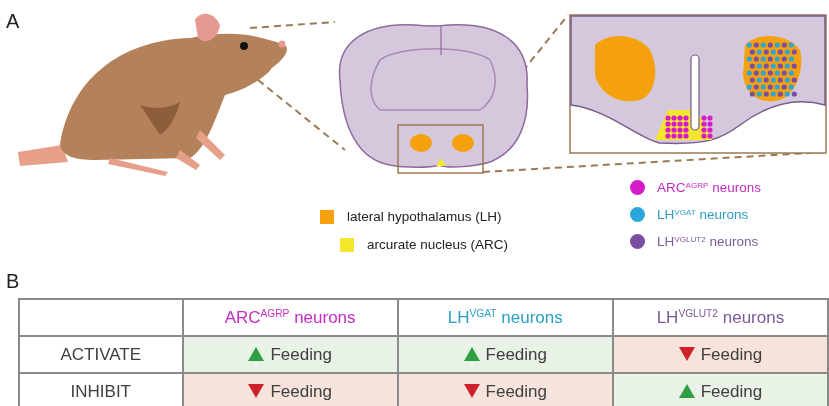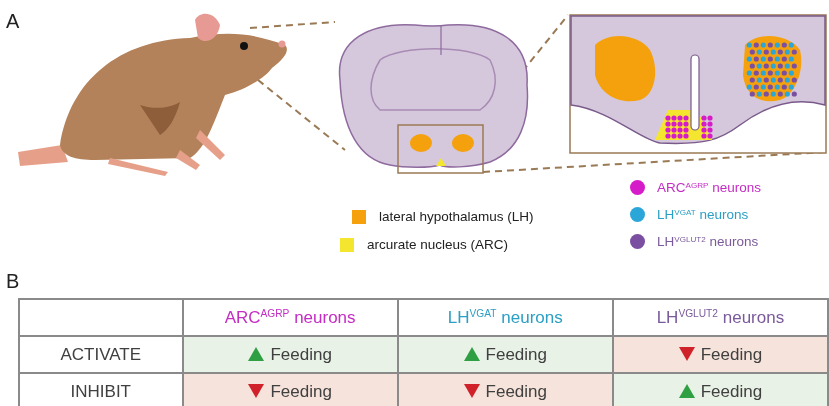--- a/index.html
+++ b/index.html
@@ -138,21 +138,21 @@
         <circle cx="668" cy="136" r="2.6" fill="#d61cc8"></circle>
         <circle cx="674" cy="136" r="2.6" fill="#d61cc8"></circle>
         <circle cx="680" cy="136" r="2.6" fill="#d61cc8"></circle>
         <circle cx="686" cy="136" r="2.6" fill="#d61cc8"></circle>
         <circle cx="704" cy="136" r="2.6" fill="#d61cc8"></circle>
         <circle cx="710" cy="136" r="2.6" fill="#d61cc8"></circle>
       </g>
   </g>
 </svg>
 
-<div class="legend-item" style="left:352px;top:209px;">
+<div class="legend-item" style="left:320px;top:209px;">
   <span class="sw" style="background:#f5a10e;"></span>
   <span>lateral hypothalamus (LH)</span>
 </div>
 <div class="legend-item" style="left:340px;top:237px;">
   <span class="sw" style="background:#f4e62e;"></span>
   <span>arcurate nucleus (ARC)</span>
 </div>
 
 <div class="legend-item" style="left:630px;top:180px;">
   <span class="dot" style="background:#d61cc8;"></span>

